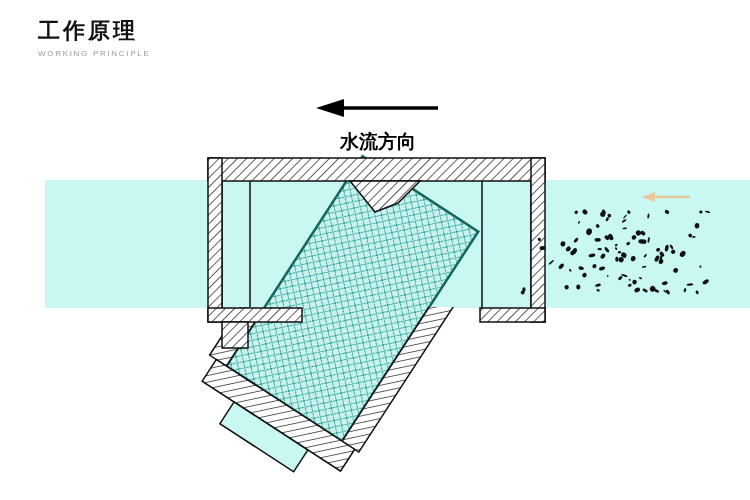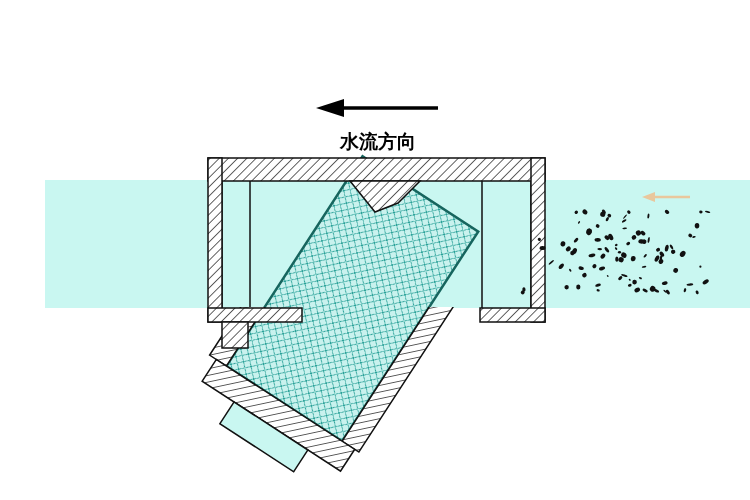--- a/index.html
+++ b/index.html
@@ -10,20 +10,24 @@
   .header .sub{margin-top:3px;font-size:8px;letter-spacing:1.7px;color:var(--subtitle,#9a9a9a);}
   svg{position:absolute;left:0;top:0;font-family:"Liberation Sans",sans-serif;}
   .outline{stroke:var(--outline,#111);stroke-width:1.5;}
   .flow-label{font-size:19px;font-weight:bold;fill:#000;}
 </style>
 </head>
 <body>
 
 <div class="stage">
 
+  <div class="header">
+    <h1>工作原理</h1>
+    <div class="sub">WORKING PRINCIPLE</div>
+  </div>
 
   <svg width="750" height="500" viewBox="0 0 750 500">
     <defs>
       <pattern id="hatch" patternUnits="userSpaceOnUse" width="6.5" height="6.5" patternTransform="rotate(45)">
         <rect width="6.5" height="6.5" fill="#ffffff"></rect>
         <line x1="0" y1="0" x2="0" y2="6.5" style="stroke:var(--hatch-line,#2b2b2b)" stroke-width="1.5"></line>
       </pattern>
       <pattern id="mesh" patternUnits="userSpaceOnUse" width="9" height="9">
         <rect width="9" height="9" style="fill:var(--mesh-bg,#c9f2ee)"></rect>
         <path d="M0 9 L9 0 M0 0 L9 9" fill="none" style="stroke:var(--mesh-line,#2aa198)" stroke-width="1"></path>

